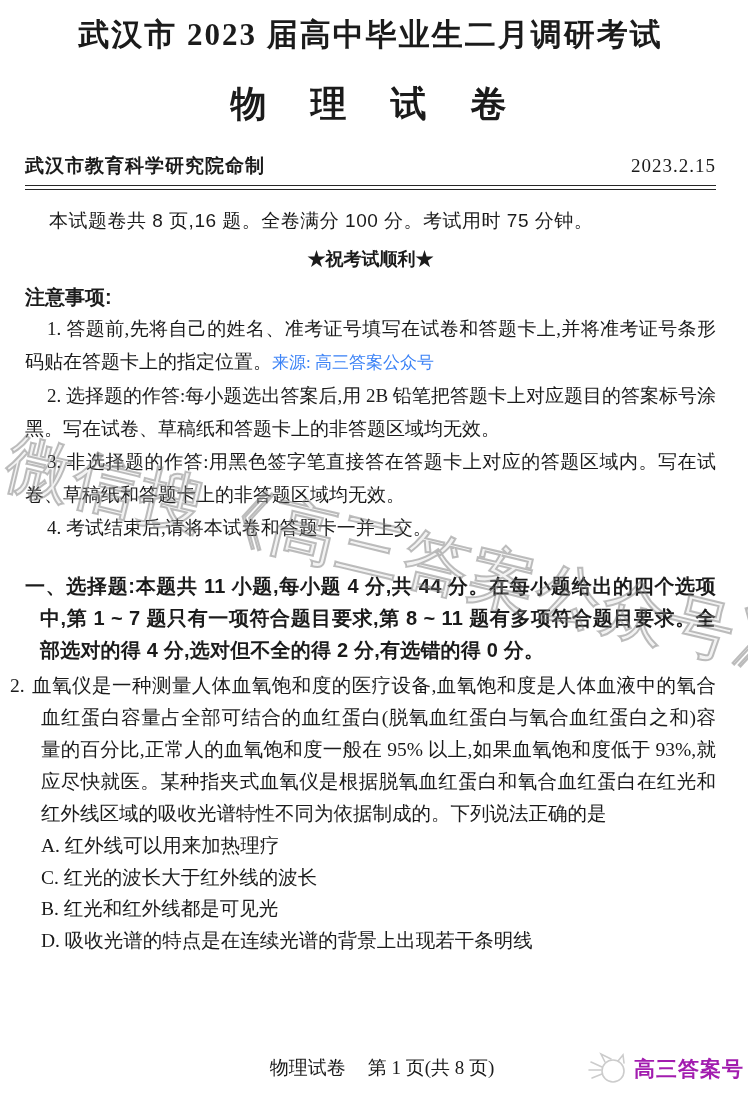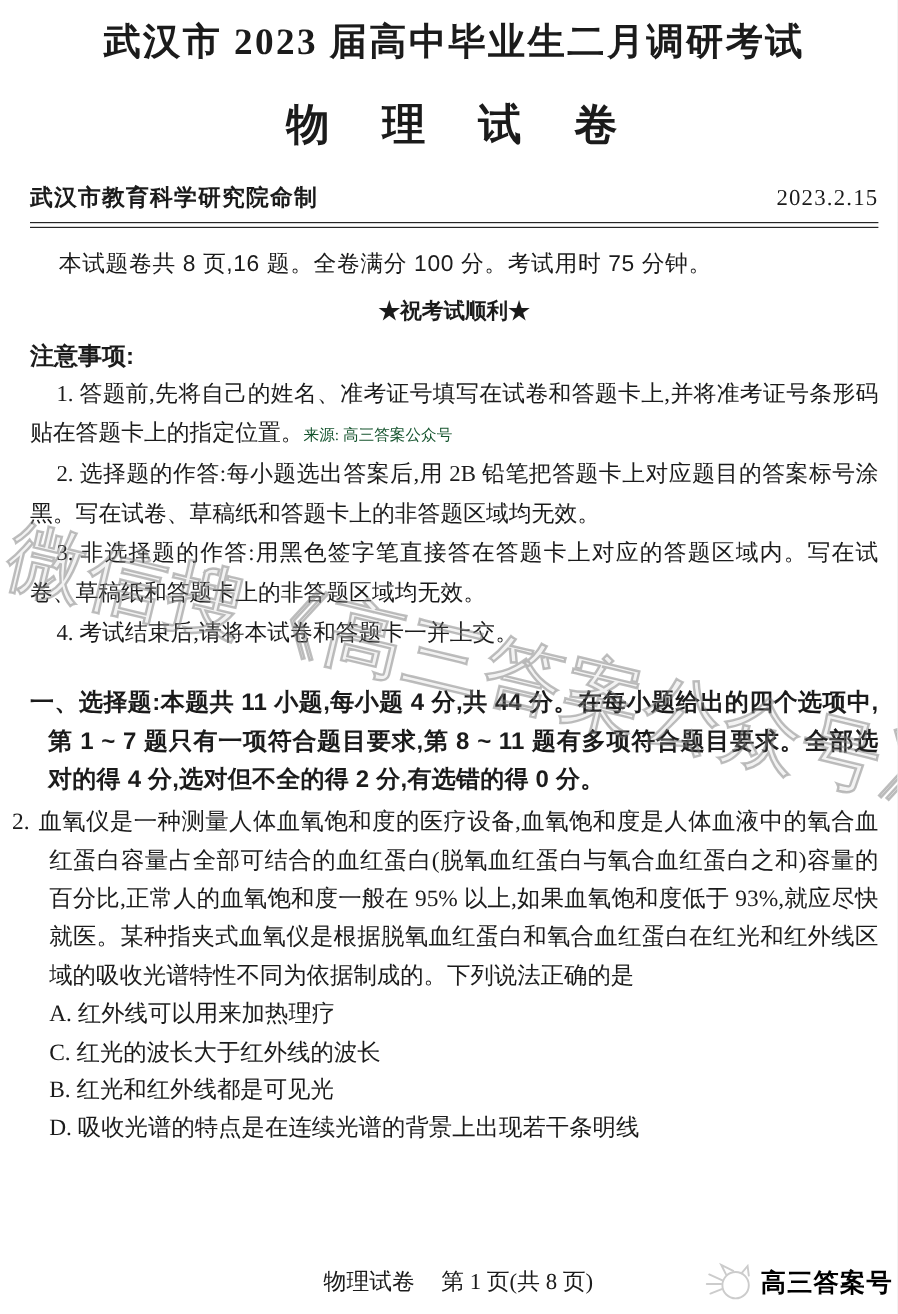--- a/index.html
+++ b/index.html
@@ -6,21 +6,21 @@
   .page {
     position: relative;
     width: 748px;
     height: 1095px;
     margin: 0 auto;
     background: #ffffff;
     overflow: hidden;
     color: #1b1b1b;
     font-family: "Liberation Serif", "DejaVu Serif", serif;
   }
-  .inner { padding: 0 16px 0 25px; }
+  .inner { padding: 0 32px 0 25px; }
 
   
   .exam-title {
     margin: 14px 0 0 0;
     text-align: center;
     font-size: 31px;
     line-height: 42px;
     font-weight: 700;
     letter-spacing: 2px;
     font-family: "Liberation Serif", "DejaVu Serif", serif;
@@ -76,21 +76,21 @@
     font-weight: 700;
     font-family: "Liberation Sans", "DejaVu Sans", sans-serif;
   }
   p.notice {
     margin: 0;
     font-size: 19px;
     line-height: 33px;
     text-indent: 22px;
     text-align: justify;
   }
-  .source-note { font-size: 13px; color: #14532d; }
+  .source-note { font-size: 17px; color: #3b82f6; }
 
   
   .section-heading {
     margin-top: 26px;
     font-size: 20px;
     line-height: 32px;
     font-weight: 700;
     padding-left: 15px;
     text-indent: -15px;
     text-align: justify;
@@ -155,21 +155,21 @@
     pointer-events: none;
     z-index: 5;
   }
   .corner-logo {
     position: absolute;
     right: 4px;
     bottom: 8px;
     display: flex;
     align-items: center;
     gap: 5px;
-    color: #000000;
+    color: #a21caf;
     font-size: 21px;
     font-weight: 700;
     letter-spacing: 1px;
     z-index: 4;
     font-family: "Liberation Sans", "DejaVu Sans", sans-serif;
   }
   .corner-logo svg { display: block; }
 </style>
 </head>
 <body>

